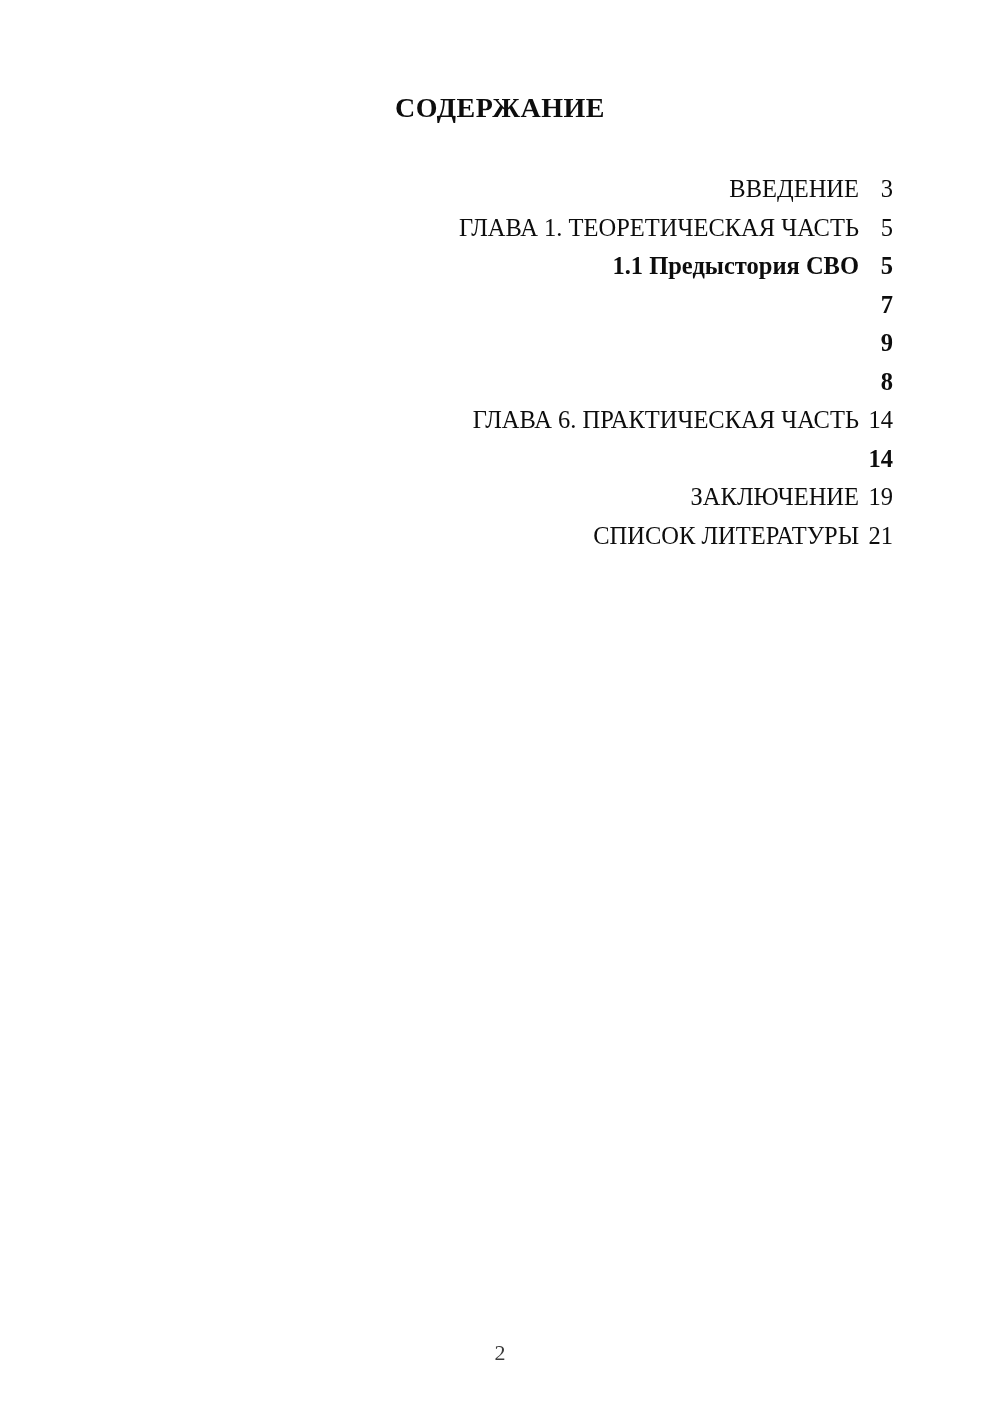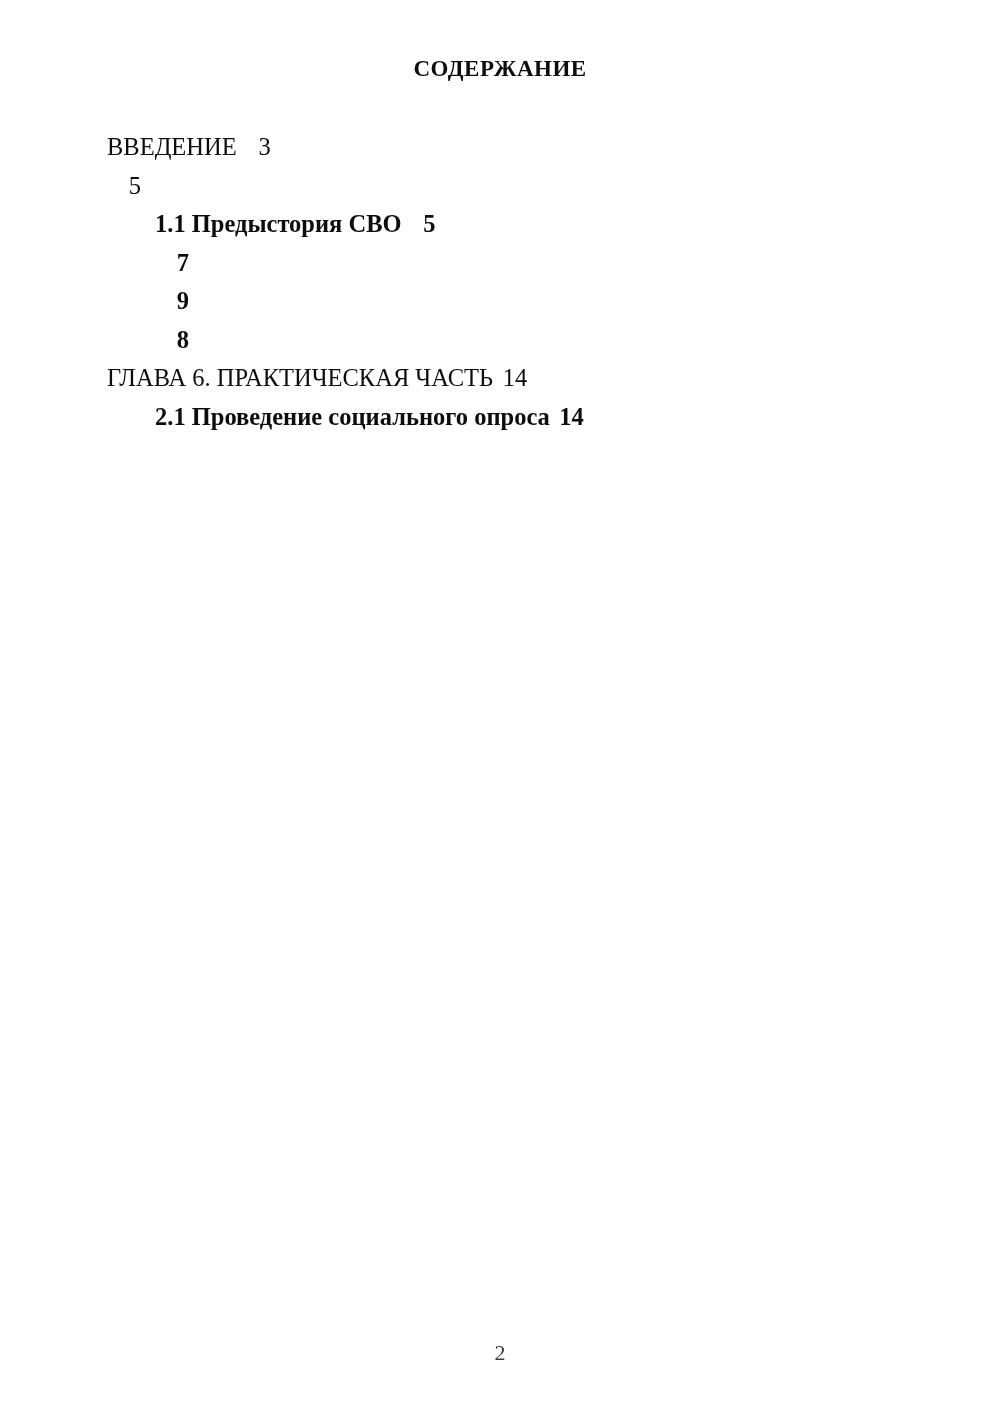--- a/index.html
+++ b/index.html
@@ -16,32 +16,32 @@
     overflow: hidden;
   }
   .page {
     position: absolute;
     inset: 0;
     padding: 0;
   }
   .doc-title {
     text-align: center;
     font-weight: bold;
-    font-size: 23px;
+    font-size: 28px;
     letter-spacing: 0.5px;
-    margin: 56px 0 0 0;
+    margin: 92px 0 0 0;
   }
   .toc {
     margin: 46px auto 0 auto;
     width: 786px;
   }
   .toc-row {
     display: flex;
     align-items: baseline;
-    justify-content: flex-start;
+    justify-content: flex-end;
     font-size: 24.5px;
     line-height: 1.0;
     padding: 7px 0;
   }
   .toc-row .label {
     white-space: nowrap;
   }
   .toc-row .page-num {
     white-space: nowrap;
     text-align: right;
@@ -72,20 +72,21 @@
   <div class="doc-title">СОДЕРЖАНИЕ</div>
 
   <div class="toc">
 
     <div class="toc-row level-1">
       <span class="label">ВВЕДЕНИЕ</span>
       <span class="page-num">3</span>
     </div>
 
     <div class="toc-row level-1">
+      <span class="label">ГЛАВА 1. ТЕОРЕТИЧЕСКАЯ ЧАСТЬ</span>
       <span class="page-num">5</span>
     </div>
 
     <div class="toc-row level-2">
       <span class="label">1.1 Предыстория СВО</span>
       <span class="page-num">5</span>
     </div>
 
     <div class="toc-row level-2">
       <span class="page-num">7</span>
@@ -98,24 +99,31 @@
     <div class="toc-row level-2">
       <span class="page-num">8</span>
     </div>
 
     <div class="toc-row level-1">
       <span class="label">ГЛАВА 6. ПРАКТИЧЕСКАЯ ЧАСТЬ</span>
       <span class="page-num">14</span>
     </div>
 
     <div class="toc-row level-2">
-      <span class="label">2.1 Проведение социального опроса</span>
       <span class="page-num">14</span>
     </div>
 
 
+    <div class="toc-row level-1">
+      <span class="label">ЗАКЛЮЧЕНИЕ</span>
+      <span class="page-num">19</span>
+    </div>
 
+    <div class="toc-row level-1">
+      <span class="label">СПИСОК ЛИТЕРАТУРЫ</span>
+      <span class="page-num">21</span>
+    </div>
 
   </div>
 
   <div class="footer-page">2</div>
 
 </div>
 
 </body></html>

